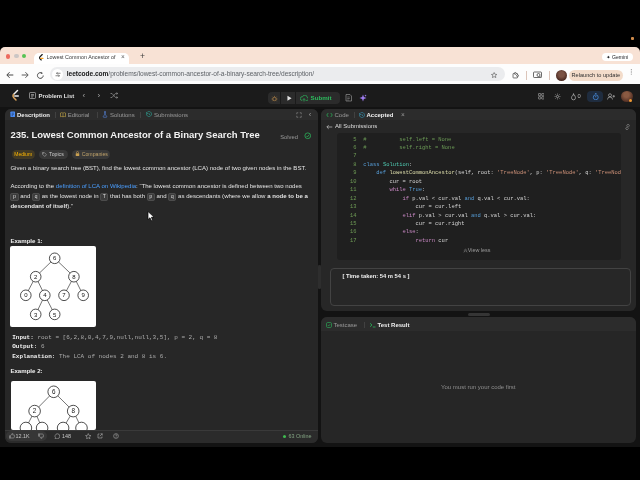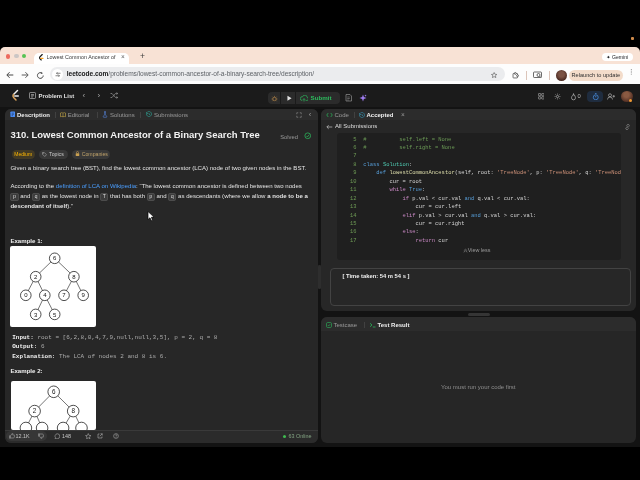--- a/index.html
+++ b/index.html
@@ -169,21 +169,21 @@
   <svg class="abs" style="left:141.3px;top:2.9px;" width="6" height="6" viewBox="0 0 12 12">
     <path d="M2.5 2.5 A5 5 0 1 1 1 6 M1 2 v3 h3" stroke="#2db5a5" stroke-width="1.1" fill="none"></path>
     <path d="M6 4 v2.5 l2 1.2" stroke="#2db5a5" stroke-width="1.1" fill="none"></path>
   </svg>
   <div class="abs" style="left:149.3px;top:2.2px;height:8px;font-size:6px;line-height:8px;color:#9a9a9a;">Submissions</div>
   <svg class="abs" style="left:291px;top:3px;" width="6" height="6" viewBox="0 0 12 12">
     <path d="M4.5 1.5 H1.5 V4.5 M7.5 1.5 H10.5 V4.5 M4.5 10.5 H1.5 V7.5 M7.5 10.5 H10.5 V7.5" stroke="#9a9a9a" stroke-width="1.1" fill="none"></path>
   </svg>
   <div class="abs" style="left:304px;top:1.6px;font-size:7.5px;line-height:9px;color:#9a9a9a;">‹</div>
 
-  <div class="abs" style="left:5.7px;top:20px;width:280px;height:12px;font-size:9.5px;line-height:12px;font-weight:700;color:#f2f2f2;white-space:nowrap;">310. Lowest Common Ancestor of a Binary Search Tree</div>
+  <div class="abs" style="left:5.7px;top:20px;width:280px;height:12px;font-size:9.5px;line-height:12px;font-weight:700;color:#f2f2f2;white-space:nowrap;">235. Lowest Common Ancestor of a Binary Search Tree</div>
   <div class="abs" style="left:275.5px;top:24px;height:8px;font-size:5.8px;line-height:8px;color:#9a9a9a;">Solved</div>
   <svg class="abs" style="left:299px;top:23.8px;" width="7.5" height="7.5" viewBox="0 0 12 12">
     <circle cx="6" cy="6" r="4.6" stroke="#2cbb5d" stroke-width="1.2" fill="none"></circle>
     <path d="M3.8 6.2 L5.4 7.8 L8.4 4.4" stroke="#2cbb5d" stroke-width="1.2" fill="none"></path>
   </svg>
 
   <div class="abs" style="left:7px;top:41px;width:23px;height:9px;background:#423a25;border-radius:4.5px;font-size:5px;line-height:9px;color:#ffb800;text-align:center;">Medium</div>
   <div class="abs" style="left:34.6px;top:41px;width:28.7px;height:9px;background:#383838;border-radius:4.5px;"></div>
   <svg class="abs" style="left:37.8px;top:43px;" width="5" height="5" viewBox="0 0 10 10">
     <path d="M1 1 h3.5 L9 5.5 L5.5 9 L1 4.5 Z" stroke="#b9b9b9" stroke-width="1.1" fill="none"></path>

